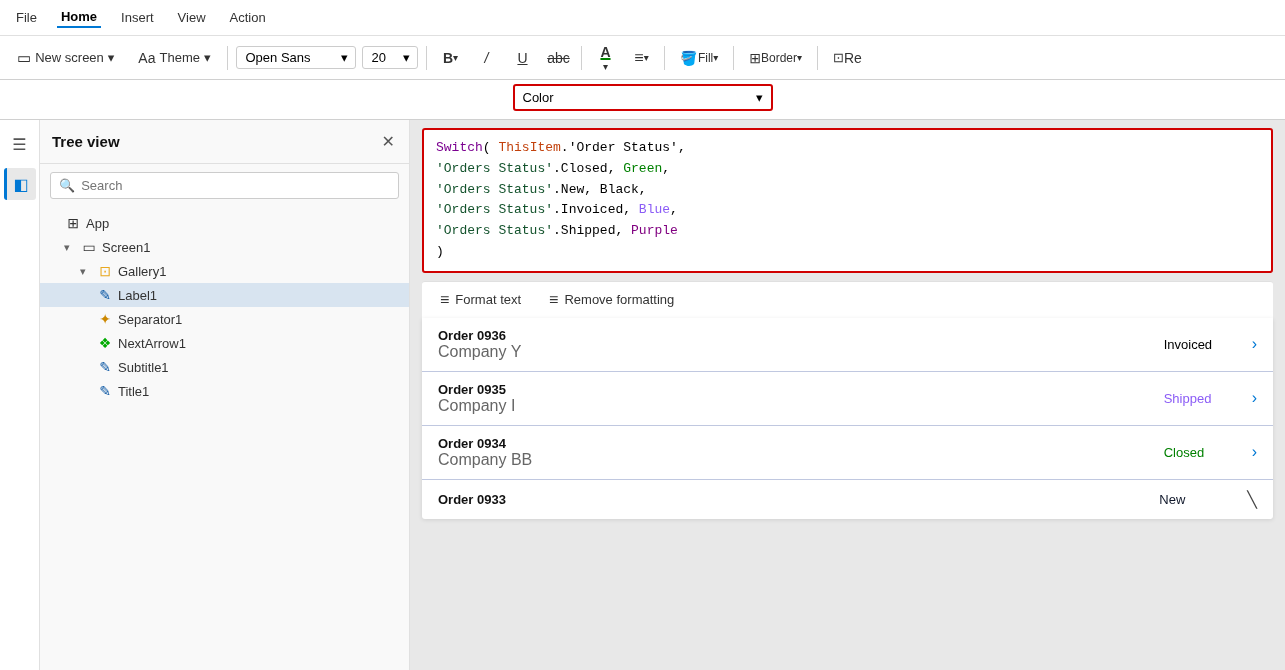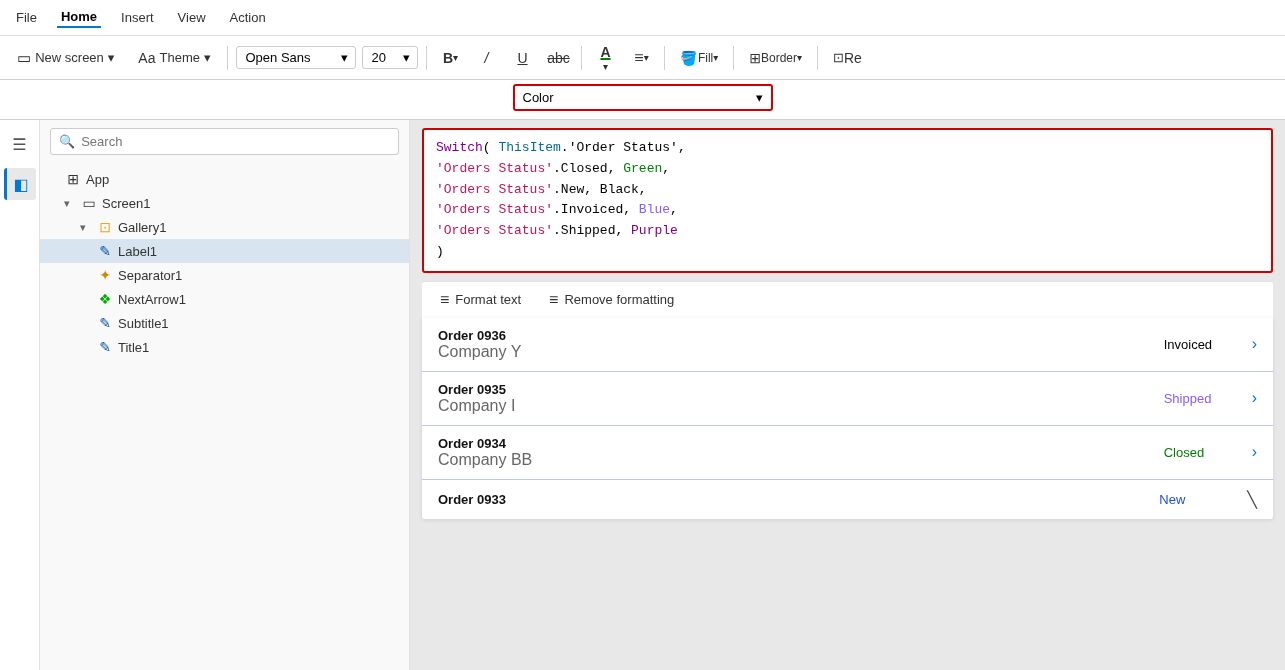--- a/index.html
+++ b/index.html
@@ -255,22 +255,22 @@
       border-radius: 3px;
       background: white;
       margin: 8px 12px;
       padding: 8px 12px;
       font-family: 'Consolas', 'Courier New', monospace;
       font-size: 13px;
       line-height: 1.6;
     }
     .formula-line { display: block; }
     .code-keyword { color: #7b0090; }
-    .code-this { color: #0369a1; text-align: right; }
-    .code-string { color: #be185d; }
+    .code-this { color: #c2410c; text-align: right; }
+    .code-string { color: #14532d; }
     .code-color-green { color: #008000; }
     .code-color-black { color: #000; }
     .code-color-blue { color: #8b5cf6; margin-top: 36px; }
     .code-color-purple { color: #800080; }
 
     
     .format-toolbar {
       display: flex;
       align-items: center;
       gap: 16px;
@@ -307,21 +307,21 @@
       gap: 8px;
     }
     .gallery-row:last-child { border-bottom: none; }
     .gallery-order-info { flex: 1; }
     .gallery-order-num { font-weight: 600; font-size: 13px; color: #111; }
     .gallery-company { font-size: 16px; color: #666; }
     .gallery-status { min-width: 80px; font-size: 13px; font-weight: 500; }
     .status-invoiced { color: #000000; }
     .status-shipped { color: #8b5cf6; }
     .status-closed { color: #008000; }
-    .status-new { color: #1d4ed8; }
+    .status-new { color: #0f172a; }
     .gallery-arrow { color: #0078d4; font-size: 16px; cursor: pointer; }
     .gallery-arrow-dark { color: #444; font-size: 16px; }
 
     
     .underline-green {
       text-decoration: underline;
       text-decoration-color: green;
       text-decoration-thickness: 2px;
     }
   </style>
@@ -433,20 +433,24 @@
 </div>
 
 <div class="main-layout">
 
   <div class="sidebar-narrow">
     <div class="sidebar-narrow-icon">☰</div>
     <div class="sidebar-narrow-icon selected active" style="border-left: 3px solid #0078d4;">◧</div>
   </div>
 
   <div class="tree-panel">
+    <div class="tree-header">
+      <span class="tree-title">Tree view</span>
+      <span class="tree-close">✕</span>
+    </div>
 
     <div class="tree-search">
       <span style="color:#888; font-size:13px;">🔍</span>
       <input type="text" placeholder="Search" style="">
     </div>
 
     <div class="tree-items">
 
       <div class="tree-item tree-indent-1">
         <span class="tree-item-icon">⊞</span>

